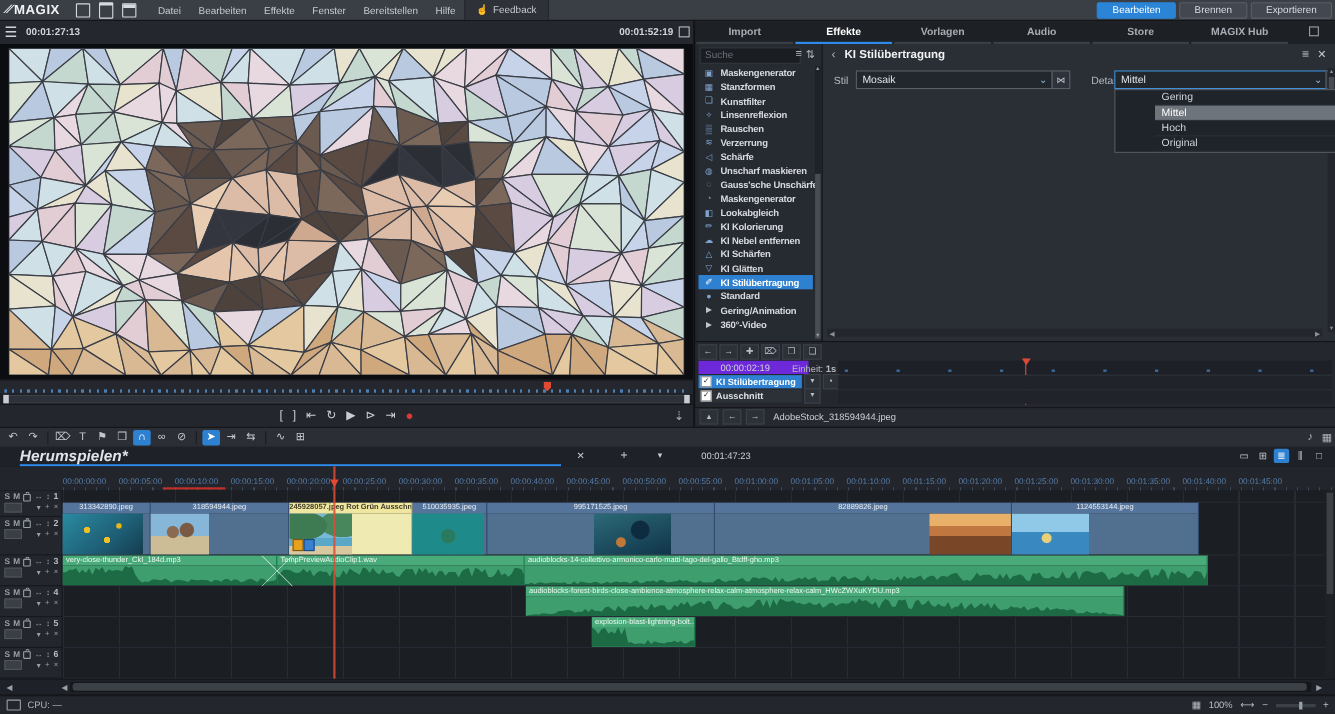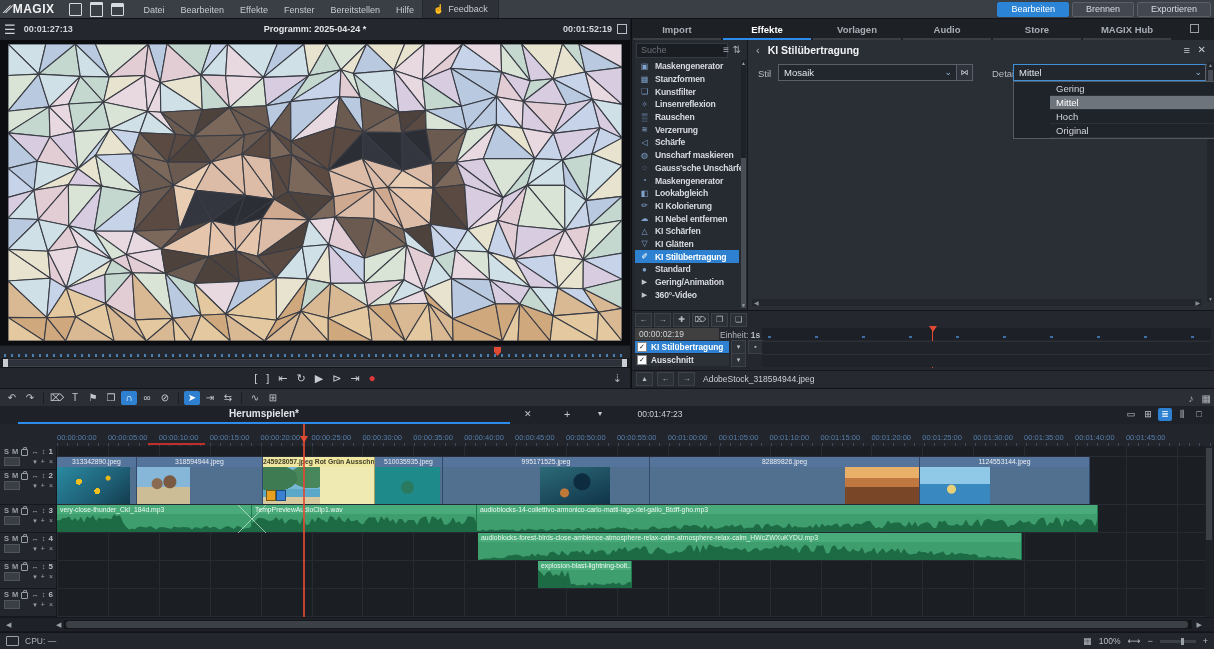--- a/index.html
+++ b/index.html
@@ -87,22 +87,22 @@
   .fxp-hscroll{position:absolute;left:4px;right:14px;bottom:4px;height:7px;background:#23262c;}
   .fxp-hscroll .a{position:absolute;top:0;font-size:6px;color:#8a9098;}
   .fxp-vscroll{position:absolute;right:2px;top:22px;width:7px;height:240px;background:#23262c;}
   .fxp-vscroll .thumb{position:absolute;left:1px;top:8px;width:5px;height:28px;background:#474c55;}
   .fxp-vscroll .a{position:absolute;left:0;width:7px;text-align:center;font-size:5px;color:#8a9098;}
   
   .kf{left:0;top:292px;width:583px;height:60px;background:#24272d;border-top:1px solid #121418;}
   .kf-toolbar{position:absolute;left:3px;top:2px;display:flex;gap:2px;}
   .kf-btn{width:15px;height:12px;background:#2c3037;border:1px solid #3c414a;color:#b9bec5;
           font-size:8px;text-align:center;line-height:12px;}
-  .kf-tc{position:absolute;left:3px;top:17px;width:80px;height:12px;background:#404040;color:#cdd1d6;
-         font-size:8.5px;line-height:12px;padding-left:4px;}
+  .kf-tc{position:absolute;left:3px;top:17px;width:80px;height:12px;background:#6d28d9;color:#cdd1d6;
+         font-size:8.5px;line-height:12px;padding-left:20px;}
   .kf-unit{position:absolute;left:88px;top:19px;font-size:8.5px;color:#b6bac1;}
   .kf-lane-ruler{position:absolute;left:130px;right:4px;top:17px;height:12px;background:#1d2026;}
   .kf-row{position:absolute;left:3px;height:12px;display:flex;align-items:center;}
   .kf-name{width:92px;height:12px;display:flex;align-items:center;gap:4px;padding-left:2px;background:#2c3037;}
   .kf-name.sel{background:#2e80d0;}
   .kf-name .cb{width:8px;height:8px;background:#fff;border:1px solid #888;color:#222;font-size:7px;line-height:8px;text-align:center;}
   .kf-name .lb{font-size:8.3px;font-weight:bold;color:#dfe2e6;white-space:nowrap;}
   .kf-name.sel .lb{color:#fff;}
   .kf-small{width:13px;height:12px;margin-left:2px;background:#2c3037;border:1px solid #3c414a;color:#b9bec5;
             font-size:7px;text-align:center;line-height:11px;}
@@ -116,22 +116,22 @@
   .kf-file{font-size:8.5px;color:#cdd1d6;margin-left:4px;}
   
   .tbrow{left:0;top:388px;width:1214px;height:18px;background:#2b2e35;border-top:1px solid #121418;
          border-bottom:1px solid #121418;display:flex;align-items:center;padding-left:3px;}
   .tb-btn{min-width:16px;height:14px;color:#c3c7cd;font-size:10px;text-align:center;line-height:14px;margin:0 1px;}
   .tb-btn.active{background:#2e80d0;color:#fff;border-radius:2px;}
   .tb-sep{width:1px;height:12px;background:#1a1d22;margin:0 4px;}
   .tb-right{position:absolute;right:6px;font-size:10px;color:#aeb3ba;display:flex;gap:8px;}
   
   .tabrow2{left:0;top:406px;width:1214px;height:18px;background:#1e2127;}
-  .arr-tab{position:absolute;left:18px;top:0;width:492px;height:16px;text-align:center;font-size:10px;
-           font-weight:bold;color:#e0e3e7;line-height:16px;border-bottom:2px solid #2d8ceb;}
+  .arr-tab{position:absolute;left:18px;top:0;width:492px;height:16px;text-align:left;font-size:14px;
+           font-weight:bold;color:#e0e3e7;line-height:16px;border-bottom:2px solid #2d8ceb;font-style:italic;}
   .arr-close{position:absolute;left:524px;top:3px;font-size:9px;color:#c6cad1;}
   .arr-add{position:absolute;left:564px;top:2px;font-size:11px;color:#c6cad1;}
   .arr-dd{position:absolute;left:598px;top:3px;font-size:8px;color:#c6cad1;}
   .arr-total{position:absolute;left:600px;width:120px;text-align:center;top:3px;font-size:8.5px;color:#cdd1d6;}
   .view-icons{position:absolute;right:8px;top:2px;display:flex;gap:3px;}
   .view-ic{width:14px;height:13px;font-size:9px;color:#c3c7cd;text-align:center;line-height:13px;}
   .view-ic.active{background:#2e80d0;color:#fff;border-radius:2px;}
   
   .ruler{left:0;top:424px;width:1214px;height:22px;background:#22252b;border-bottom:1px solid #14161a;}
   .ruler .lab{position:absolute;top:9px;font-size:7.5px;color:#577fab;white-space:nowrap;}
@@ -215,21 +215,20 @@
     <div class="top-btn primary">Bearbeiten</div>
     <div class="top-btn">Brennen</div>
     <div class="top-btn">Exportieren</div>
   </div>
 </div>
 
 <div class="abs left-sec">
   <div class="abs pv-head">
     <span class="burger">☰</span>
     <span class="tc">00:01:27:13</span>
-    <span class="pv-title">Programm: 2025-04-24 *</span>
     <span class="pv-tc-right">00:01:52:19</span>
     <span class="fullscr"></span>
   </div>
   <div class="abs pv">
     <svg id="mosaic" width="614" height="297">
         <polygon points="0.0,0.0 37.8,0.0 30.7,30.1" fill="#cfe0e6" stroke="#3a3d45" stroke-width="1.1"></polygon>
         <polygon points="0.0,0.0 30.7,30.1 0.0,31.5" fill="#cfe0e6" stroke="#3a3d45" stroke-width="1.1"></polygon>
         <polygon points="37.8,0.0 67.4,0.0 30.7,30.1" fill="#b9c9e0" stroke="#3a3d45" stroke-width="1.1"></polygon>
         <polygon points="67.4,0.0 72.3,32.4 30.7,30.1" fill="#c4d8cf" stroke="#3a3d45" stroke-width="1.1"></polygon>
         <polygon points="67.4,0.0 87.4,0.0 101.3,32.9" fill="#b9c9e0" stroke="#3a3d45" stroke-width="1.1"></polygon>

